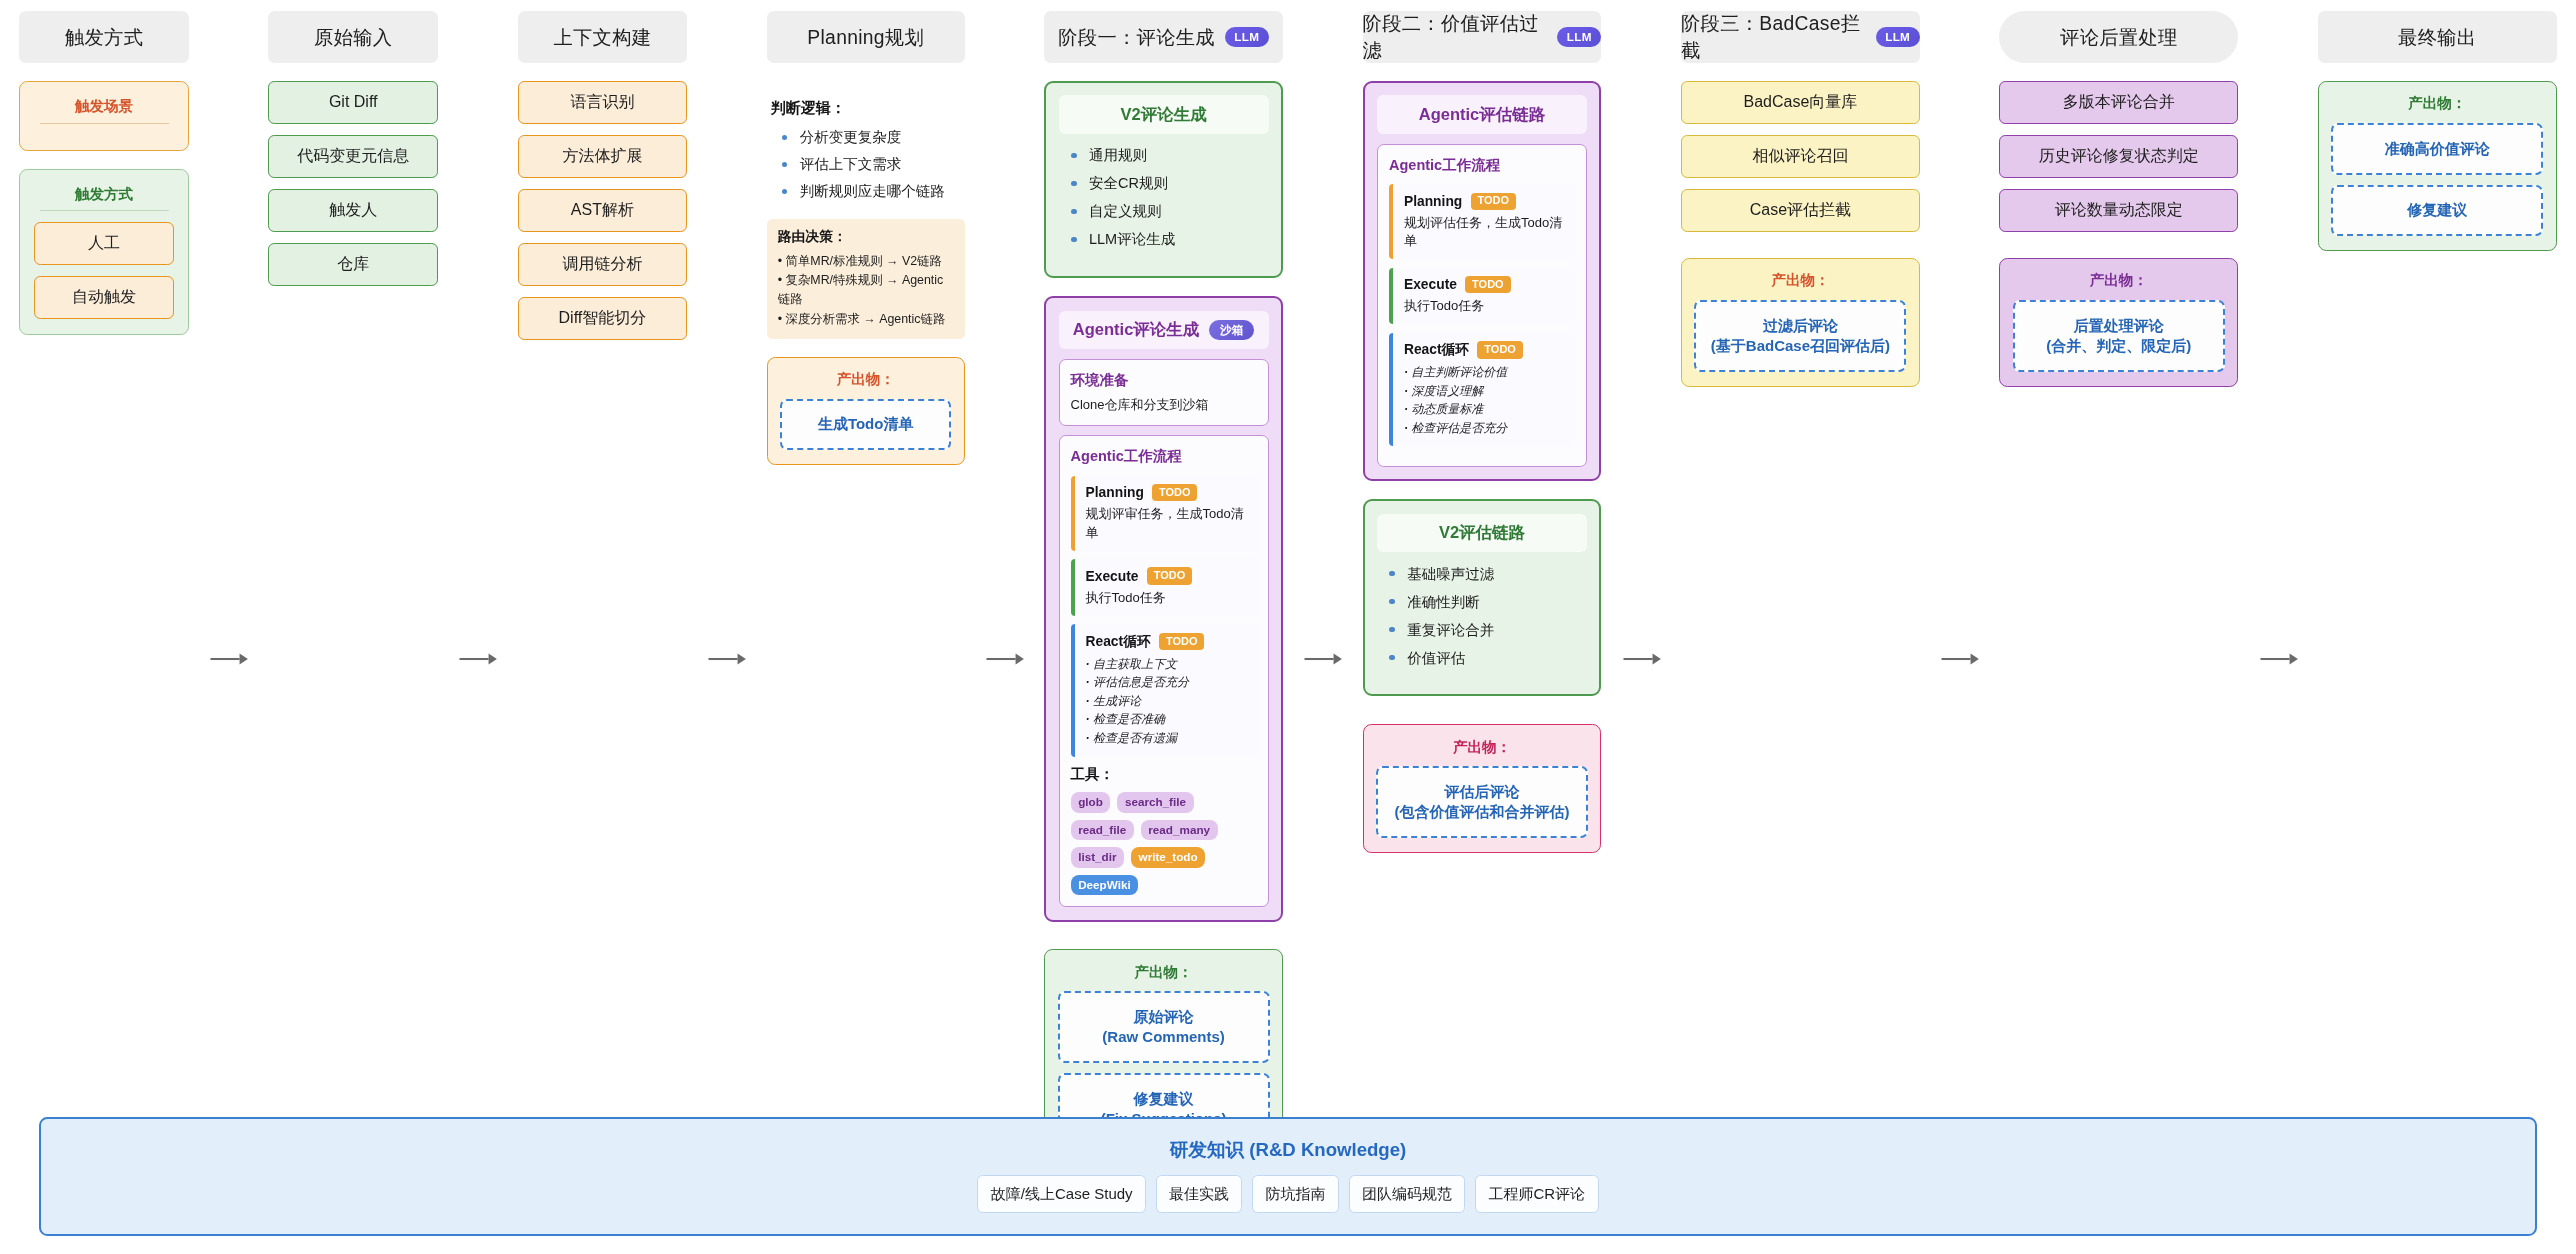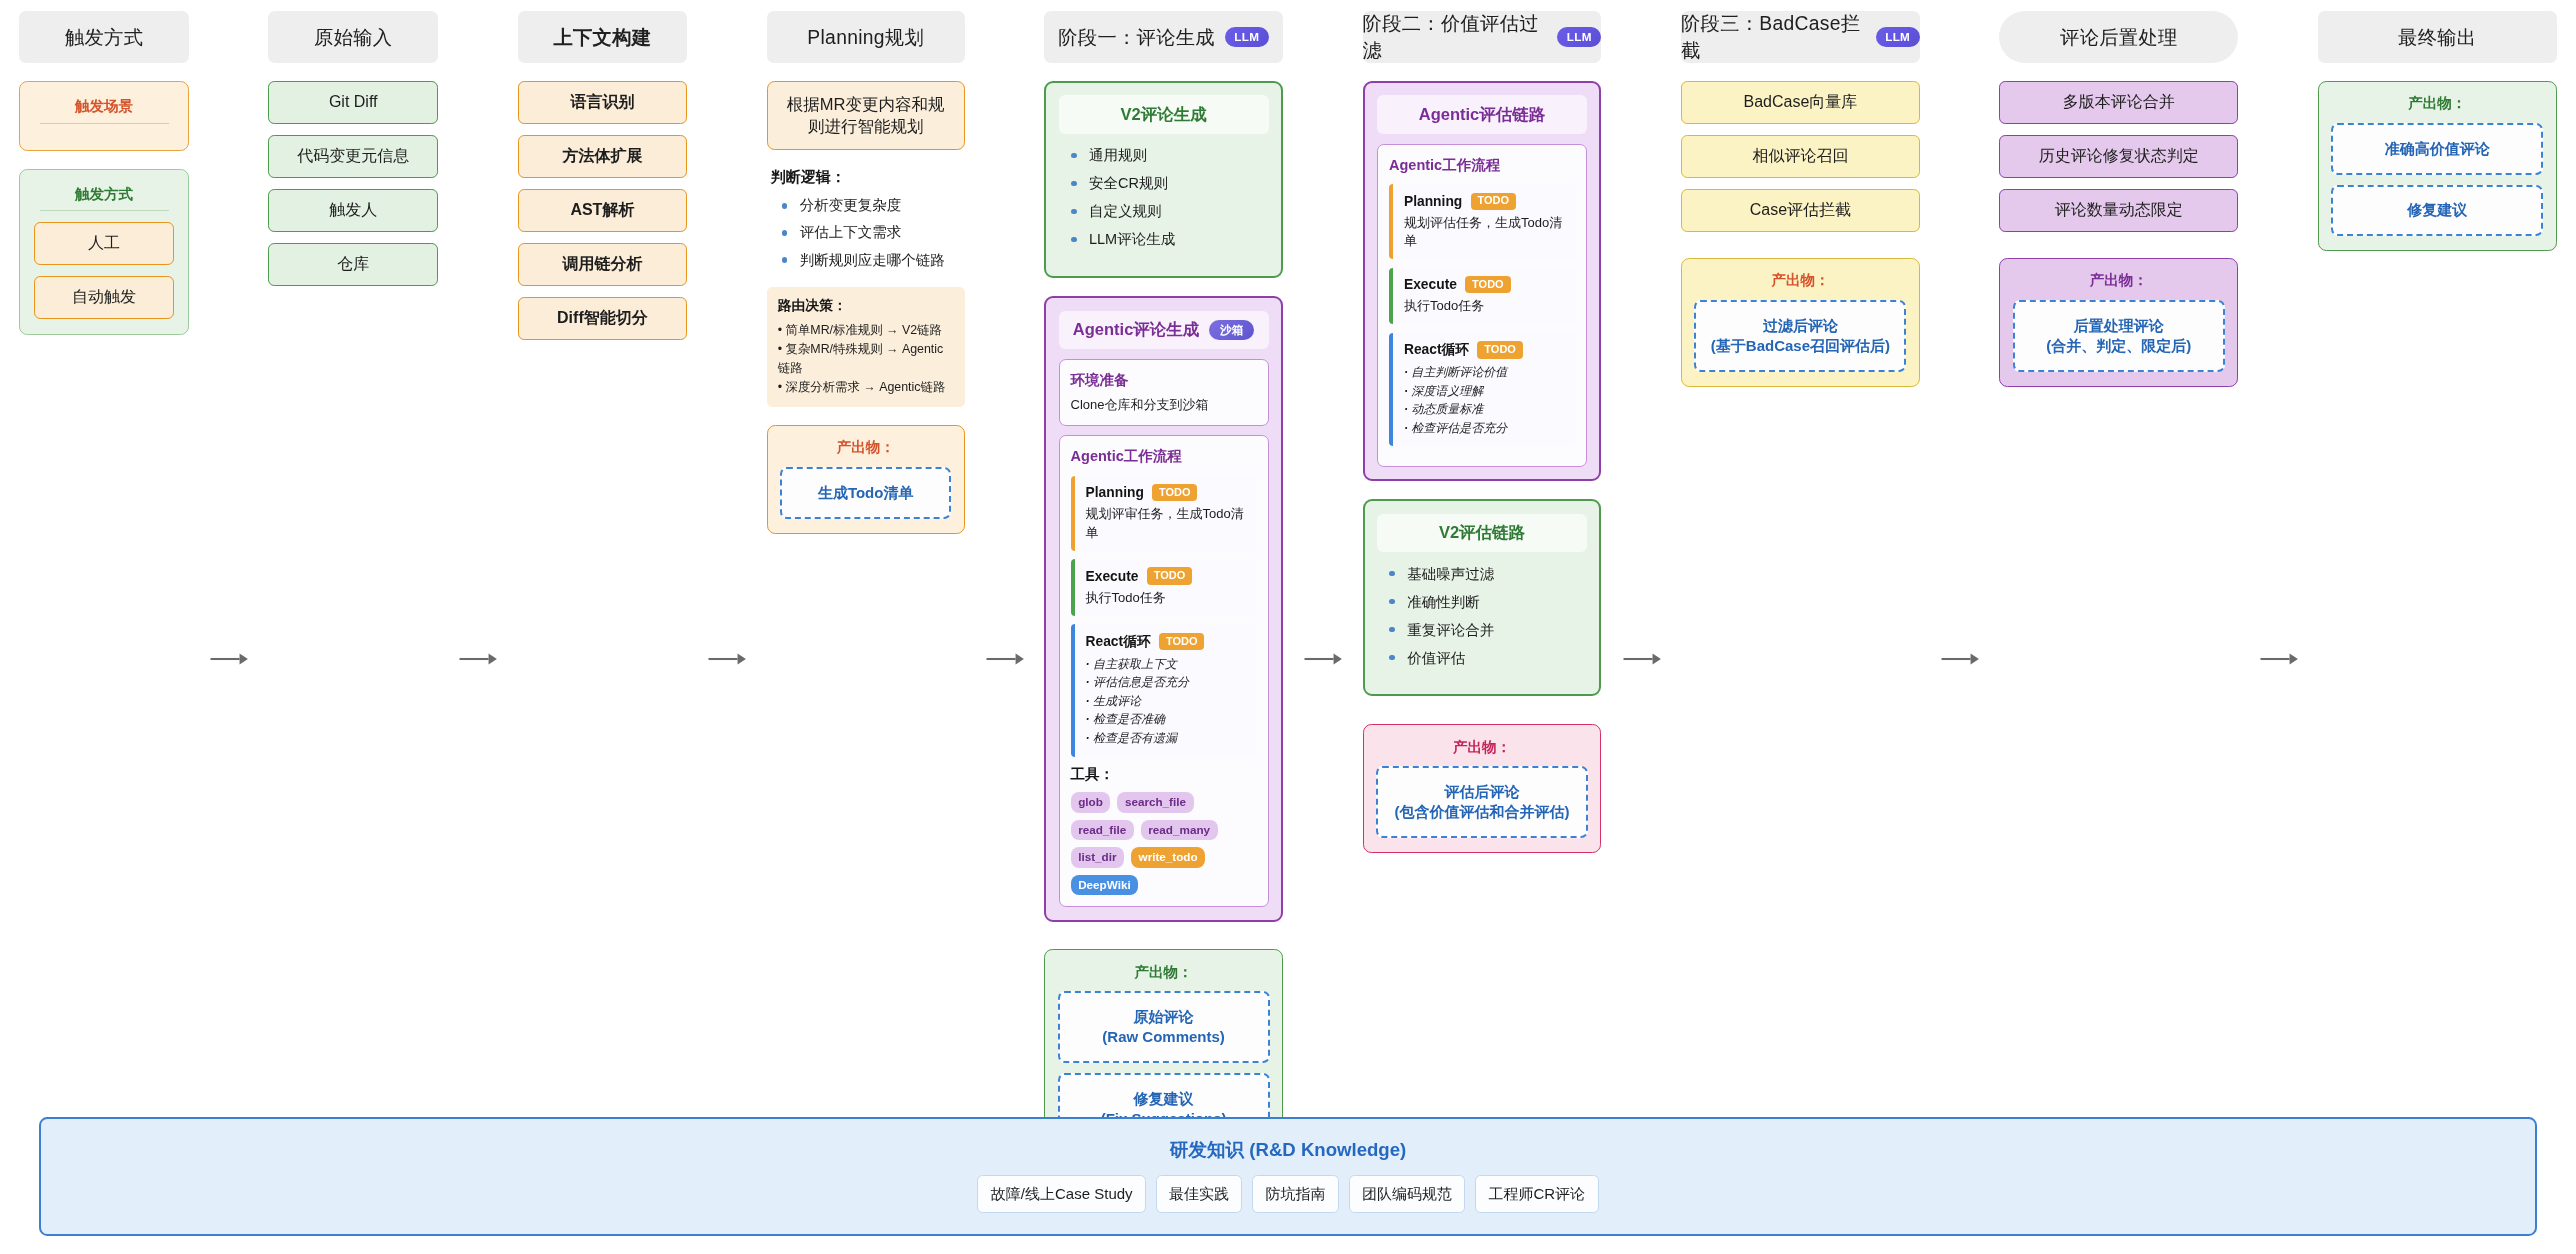--- a/index.html
+++ b/index.html
@@ -24,21 +24,21 @@
     color: #fff; font-size: 11.7px; font-weight: 700;
     border-radius: 15px; padding: 4.1px 9.7px 4.8px; letter-spacing: 0.3px;
     line-height: 1;
   }
 
   
   .body-row { display: flex; gap: 19.3px; align-items: flex-start; margin-top: 18px; }
   .col { display: flex; flex-direction: column; gap: 18px; position: relative; }
 
   
-  .w1 { width: 186px; } .w2 { width: 186px; } .w3 { width: 186px; font-weight: bold; }
+  .w1 { width: 186px; } .w2 { width: 186px; } .w3 { width: 186px; }
   .w4 { width: 217px; } .w5 { width: 262px; } .w6 { width: 262px; }
   .w7 { width: 262px; } .w8 { width: 262px; border-radius: 26px; } .w9 { width: 262px; }
 
   
   .arrow {
     align-self: center; width: 41px; min-width: 41px; height: 27.6px;
     display: flex; align-items: center; justify-content: center;
     color: #6a6a6a; font-size: 27.6px; line-height: 1; margin-top: 76px;
     user-select: none;
   }
@@ -267,21 +267,20 @@
     </div>
 
     <div class="arrow">
       <svg width="39" height="18" viewBox="0 0 56 26">
           <line x1="2" y1="13" x2="44" y2="13" stroke="#6a6a6a" stroke-width="3"></line>
           <polygon points="44,5 56,13 44,21" fill="#6a6a6a"></polygon>
         </svg>
     </div>
 
     <div class="col w4" style="gap:0">
-      <div class="plan-head">根据MR变更内容和规则进行智能规划</div>
       <div class="logic-title">判断逻辑：</div>
       <ul class="logic-list">
         <li>分析变更复杂度</li>
         <li>评估上下文需求</li>
         <li>判断规则应走哪个链路</li>
       </ul>
       <div class="route-box">
         <div class="route-title">路由决策：</div>
         <p>• 简单MR/标准规则 → V2链路</p>
         <p>• 复杂MR/特殊规则 → Agentic链路</p>

